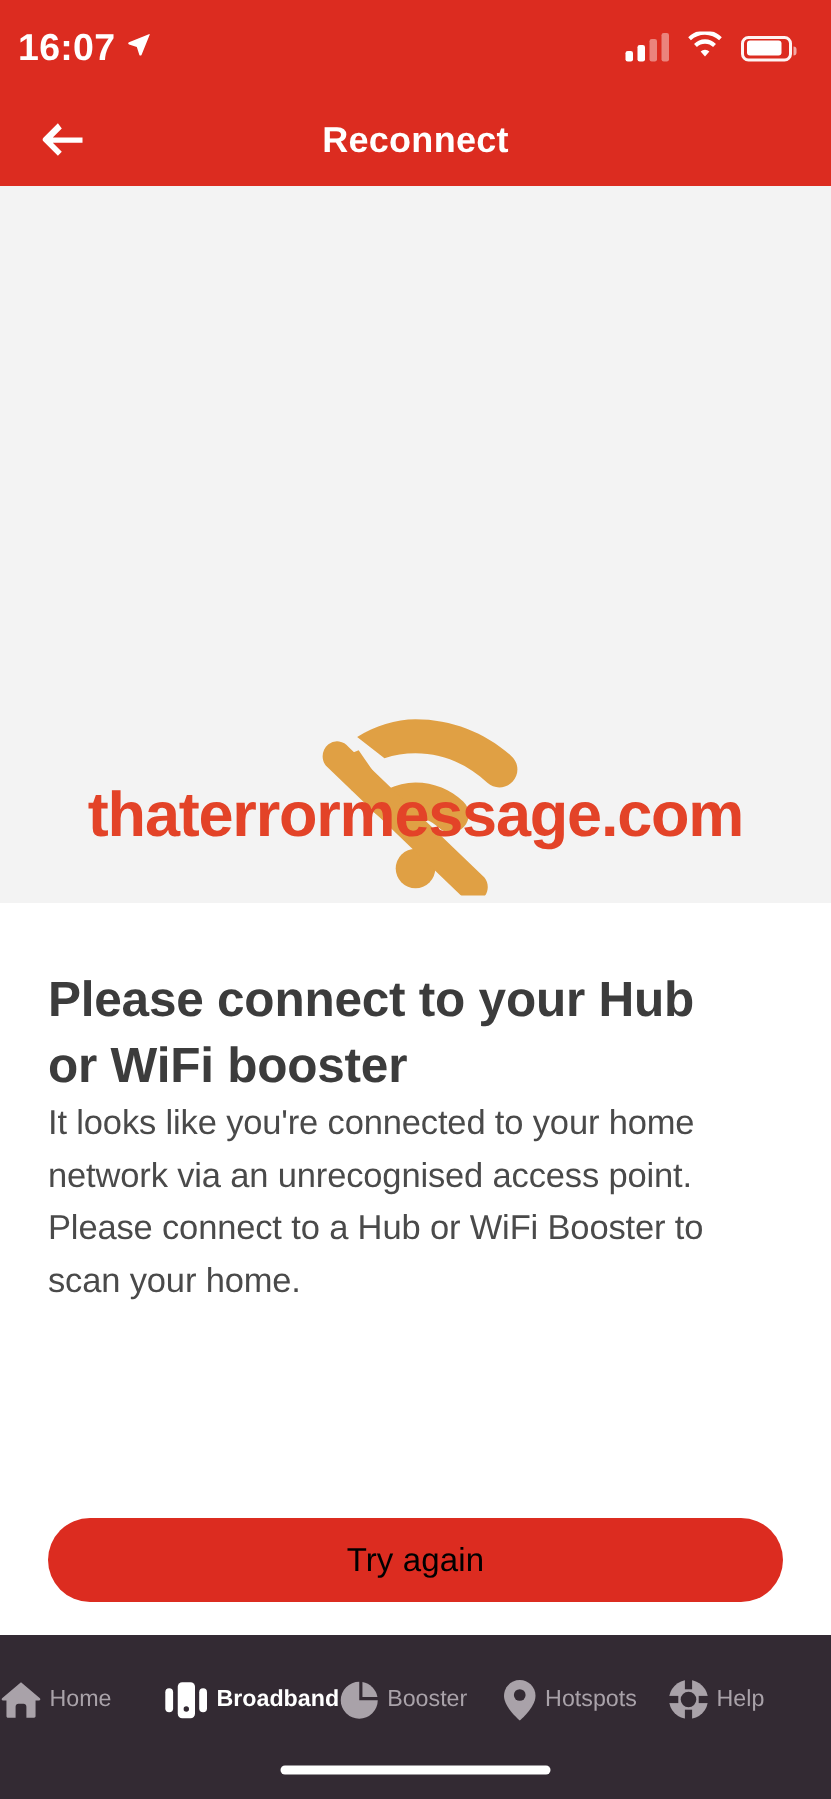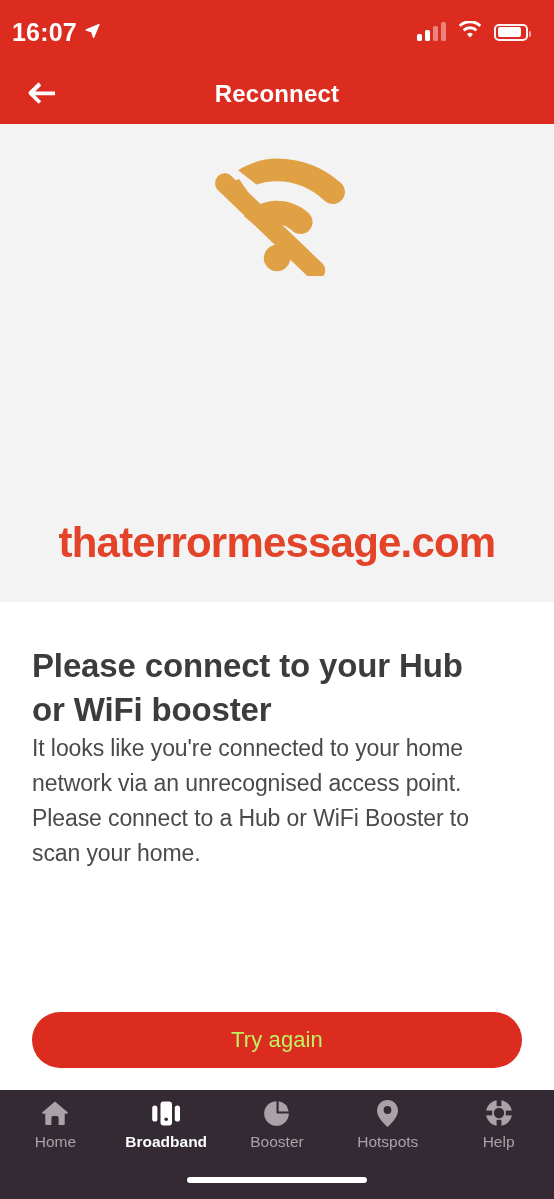--- a/index.html
+++ b/index.html
@@ -81,21 +81,21 @@
     font-weight: bold;
     letter-spacing: 0.2px;
   }
 
   
   .hero {
     background: #F3F3F3;
     height: 478px;
     flex: 0 0 auto;
     display: flex; flex-direction: column;
-    align-items: center; justify-content: flex-start;
+    align-items: center; justify-content: flex-end;
     position: relative;
   }
   .hero-icon { margin-top: 20px; }
   .watermark {
     position: absolute;
     left: 0; right: 0;
     bottom: 35px;
     text-align: center;
     color: #E34328;
     font-size: 42px;
@@ -124,21 +124,21 @@
     line-height: 1.52;
     letter-spacing: -0.1px;
     max-width: 480px;
   }
   .spacer { flex: 1 1 auto; }
   .cta {
     display: block;
     width: 100%;
     height: 56px;
     background: #DC2C20;
-    color: #bef264;
+    color: #000000;
     border: none;
     border-radius: 28px;
     font-family: "Liberation Sans", sans-serif;
     font-size: 22px;
     letter-spacing: 0.1px;
     cursor: pointer;
     margin-bottom: 22px;
   }
 
   
@@ -148,21 +148,21 @@
     background: #332A33;
     display: flex; flex-direction: column;
   }
   .tabs {
     display: flex;
     height: 78px;
     padding-top: 8px;
   }
   .tab {
     flex: 1 1 0;
-    display: flex; flex-direction: column;
+    display: flex; flex-direction: row;
     align-items: center; justify-content: flex-start;
     gap: 5px;
     cursor: pointer;
     background: none; border: none;
     padding: 0;
   }
   .tab .ti { height: 30px; display: flex; align-items: center; justify-content: center; }
   .tab .tl {
     font-size: 15.5px;
     color: #A9A2A9;

